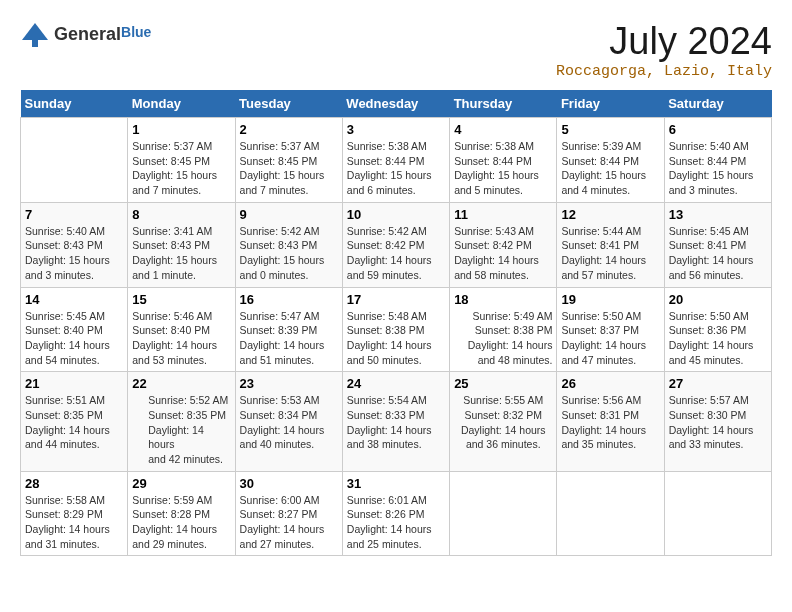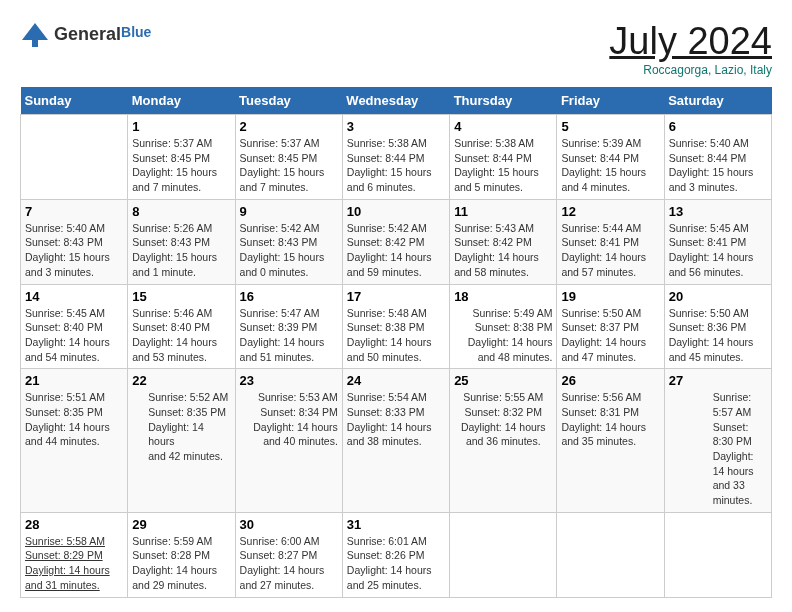--- a/index.html
+++ b/index.html
@@ -40,25 +40,25 @@
       height: 30px;
       margin-right: 4px;
     }
     .title-block {
       text-align: right;
     }
     .month-title {
       font-size: 38px;
       color: #1a1a1a;
       font-weight: normal;
-      text-decoration: underline;
     }
     .location-title {
-      font-size: 12px;
-      color: #0f766e;
+      font-size: 15px;
+      color: #a16207;
+      font-family: Liberation Mono, monospace;
     }
     table {
       width: 100%;
       border-collapse: collapse;
       font-size: 11px;
       border-radius: 27px;
     }
     thead tr th {
       background-color: #2b6cb0;
       color: #fff;
@@ -175,21 +175,21 @@
       <tr>
         <td>
           <div class="day-num">7</div>
           <div class="day-info" style="white-space: pre-line;">Sunrise: 5:40 AM
 Sunset: 8:43 PM
 Daylight: 15 hours
 and 3 minutes.</div>
         </td>
         <td>
           <div class="day-num">8</div>
-          <div class="day-info" style="white-space: pre-line;">Sunrise: 5:26 AM
+          <div class="day-info" style="white-space: pre-line;">Sunrise: 3:41 AM
 Sunset: 8:43 PM
 Daylight: 15 hours
 and 1 minute.</div>
         </td>
         <td>
           <div class="day-num">9</div>
           <div class="day-info" style="white-space: pre-line;">Sunrise: 5:42 AM
 Sunset: 8:43 PM
 Daylight: 15 hours
 and 0 minutes.</div>
@@ -284,21 +284,21 @@
         </td>
         <td>
           <div class="day-num">22</div>
           <div class="day-info" style="white-space: pre-line; margin-left: 16px;">Sunrise: 5:52 AM
 Sunset: 8:35 PM
 Daylight: 14 hours
 and 42 minutes.</div>
         </td>
         <td>
           <div class="day-num">23</div>
-          <div class="day-info" style="white-space: pre-line; text-align: right;">Sunrise: 5:53 AM
+          <div class="day-info" style="white-space: pre-line;">Sunrise: 5:53 AM
 Sunset: 8:34 PM
 Daylight: 14 hours
 and 40 minutes.</div>
         </td>
         <td>
           <div class="day-num">24</div>
           <div class="day-info" style="white-space: pre-line;">Sunrise: 5:54 AM
 Sunset: 8:33 PM
 Daylight: 14 hours
 and 38 minutes.</div>
@@ -312,30 +312,30 @@
         </td>
         <td>
           <div class="day-num">26</div>
           <div class="day-info" style="white-space: pre-line;">Sunrise: 5:56 AM
 Sunset: 8:31 PM
 Daylight: 14 hours
 and 35 minutes.</div>
         </td>
         <td>
           <div class="day-num">27</div>
-          <div class="day-info" style="white-space: pre-line; margin-left: 44px;">Sunrise: 5:57 AM
+          <div class="day-info" style="white-space: pre-line;">Sunrise: 5:57 AM
 Sunset: 8:30 PM
 Daylight: 14 hours
 and 33 minutes.</div>
         </td>
       </tr>
       <tr>
         <td>
           <div class="day-num">28</div>
-          <div class="day-info" style="white-space: pre-line; text-decoration: underline;">Sunrise: 5:58 AM
+          <div class="day-info" style="white-space: pre-line;">Sunrise: 5:58 AM
 Sunset: 8:29 PM
 Daylight: 14 hours
 and 31 minutes.</div>
         </td>
         <td>
           <div class="day-num">29</div>
           <div class="day-info" style="white-space: pre-line;">Sunrise: 5:59 AM
 Sunset: 8:28 PM
 Daylight: 14 hours
 and 29 minutes.</div>

